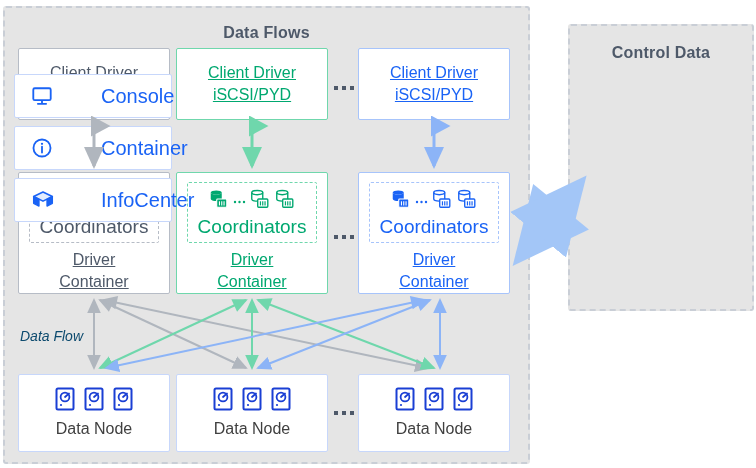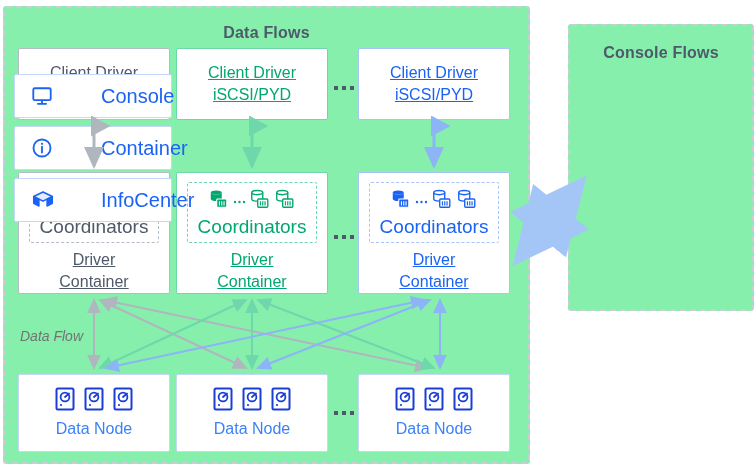--- a/index.html
+++ b/index.html
@@ -15,21 +15,21 @@
     position: relative;
     width: 756px;
     height: 468px;
     background: #ffffff;
     overflow: hidden;
   }
 
   
   .panel {
     position: absolute;
-    background: #86efac;
+    background: #e5e5e5;
     border: 2px dashed #c9ced6;
     border-radius: 3px;
     box-sizing: border-box;
   }
   #panel-data-flows {
     left: 3px;
     top: 6px;
     width: 527px;
     height: 458px;
   }
@@ -126,21 +126,21 @@
     top: 374px;
     border-color: #c7d7fb;
   }
   .dn-icons {
     display: flex;
     gap: 9px;
     margin-bottom: 4px;
   }
   .dn-label {
     font-size: 16px;
-    color: #3b82f6;
+    color: #404040;
     line-height: 20px;
   }
 
   
   .col-1 { left: 18px;  width: 152px; }
   .col-2 { left = 0; }
   .col-2 { left: 176px; width: 152px; }
   .col-3 { left: 358px; width: 152px; }
 
   
@@ -158,21 +158,21 @@
   }
   #ellipsis-client { left: 334px; top: 86px; }
   #ellipsis-driver { left: 334px; top: 235px; }
   #ellipsis-node   { left: 334px; top: 411px; }
 
   
   .flow-label {
     position: absolute;
     font-size: 14px;
     font-style: italic;
-    color: #737373;
+    color: #0c4a6e;
     white-space: nowrap;
   }
   #flow-label-1 { left: 20px; top: 132px; }
   #flow-label-2 { left: 20px; top: 328px; }
 
   
   .cf-item {
     position: absolute;
     left: 14px;
     width: 158px;
@@ -496,21 +496,21 @@
   <div class="ellipsis" id="ellipsis-node">
     <i></i>
       <i></i>
       <i></i>
   </div>
 
   <div class="flow-label" id="flow-label-1">Data Flow</div>
   <div class="flow-label" id="flow-label-2">Data Flow</div>
 
   <div class="panel" id="panel-control-flows">
-    <div class="panel-title">Console Flows</div>
+    <div class="panel-title">Control Data</div>
   </div>
 
   <div class="cf-item" style="top:74px">
     <span class="cf-icon">
       <svg width="22" height="22" viewBox="0 0 24 24">
         <rect x="2.5" y="3.5" width="19" height="13" rx="1.6" fill="none" stroke="#1a63f5" stroke-width="2"></rect>
         <line x1="12" y1="16.5" x2="12" y2="20" stroke="#1a63f5" stroke-width="2"></line>
         <line x1="7.5" y1="20.5" x2="16.5" y2="20.5" stroke="#1a63f5" stroke-width="2" stroke-linecap="round"></line>
       </svg>
     </span>

